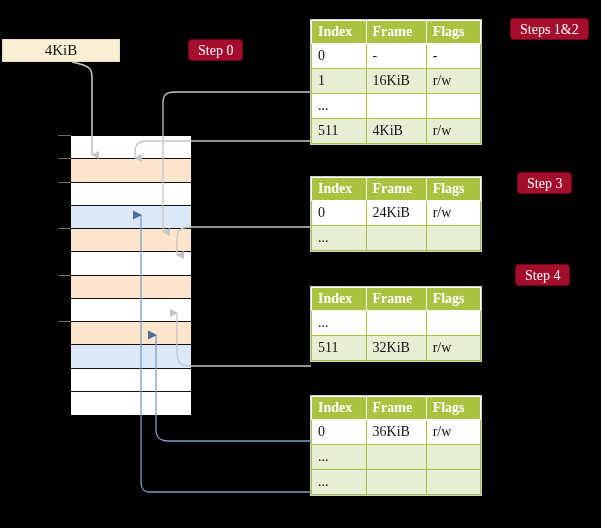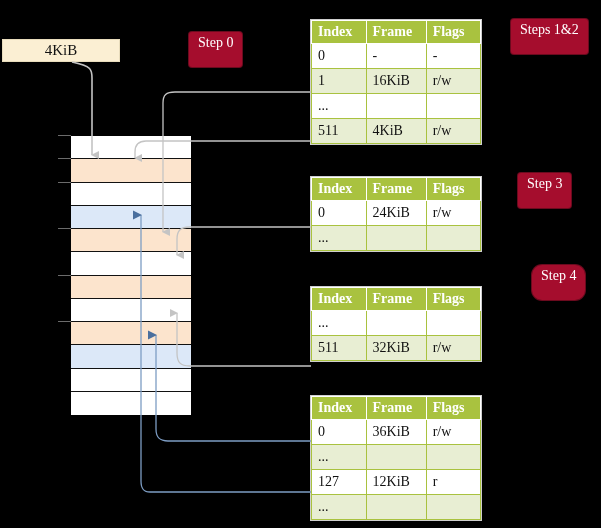--- a/index.html
+++ b/index.html
@@ -10,21 +10,21 @@
   .stage{position:absolute;left:0;top:0;width:601px;height:528px;}
 
   
   .step-badge{
     position:absolute;
     background:#a50d2d;
     color:#ffffff;
     font-family:"Liberation Serif", serif;
     font-size:14px;
     line-height:18px;
-    padding:2px 9px 15px 9px;
+    padding:2px 9px 0 9px;
     border-radius:3px;
     white-space:nowrap;
     box-shadow:0 0 0 1px #6b0a1e;
     text-align:center;
   }
 
   
   .kib-box{
     position:absolute;
     left:2px;top:39px;width:118px;height:23px;
@@ -212,39 +212,34 @@
           <tr>
             <td class="col-index">0</td>
             <td class="col-frame">36KiB</td>
             <td class="col-flags">r/w</td>
           </tr>
           <tr class="alt">
             <td class="col-index">...</td>
             <td class="col-frame"></td>
             <td class="col-flags"></td>
           </tr>
-          <tr>
-            <td class="col-index">127</td>
-            <td class="col-frame">12KiB</td>
-            <td class="col-flags">r</td>
-          </tr>
           <tr class="alt">
             <td class="col-index">...</td>
             <td class="col-frame"></td>
             <td class="col-flags"></td>
           </tr>
         </tbody>
       </table>
     </div>
 
   <div id="badges-host">
-      <div class="step-badge" style="left: 189px; top: 32px;">Step 0</div>
+      <div class="step-badge" style="left: 189px; top: 40px;">Step 0</div>
       <div class="step-badge" style="left: 511px; top: 19px;">Steps 1&amp;2</div>
       <div class="step-badge" style="left: 518px; top: 173px;">Step 3</div>
-      <div class="step-badge" style="left: 532px; top: 265px; border-radius: 10px;">Step 4</div>
+      <div class="step-badge" style="left: 516px; top: 265px;">Step 4</div>
     </div>
 
   <svg class="wires" viewBox="0 0 601 528" xmlns="http://www.w3.org/2000/svg">
     <defs>
       <marker id="arrGrayDown" markerWidth="10" markerHeight="10" refX="5" refY="8" orient="auto" markerUnits="userSpaceOnUse">
         <path d="M1,1 L9,1 L5,9 Z" fill="#c4c4c4"></path>
       </marker>
       <marker id="arrGrayUp" markerWidth="10" markerHeight="10" refX="5" refY="8" orient="auto" markerUnits="userSpaceOnUse">
         <path d="M1,1 L9,1 L5,9 Z" fill="#c4c4c4"></path>
       </marker>

